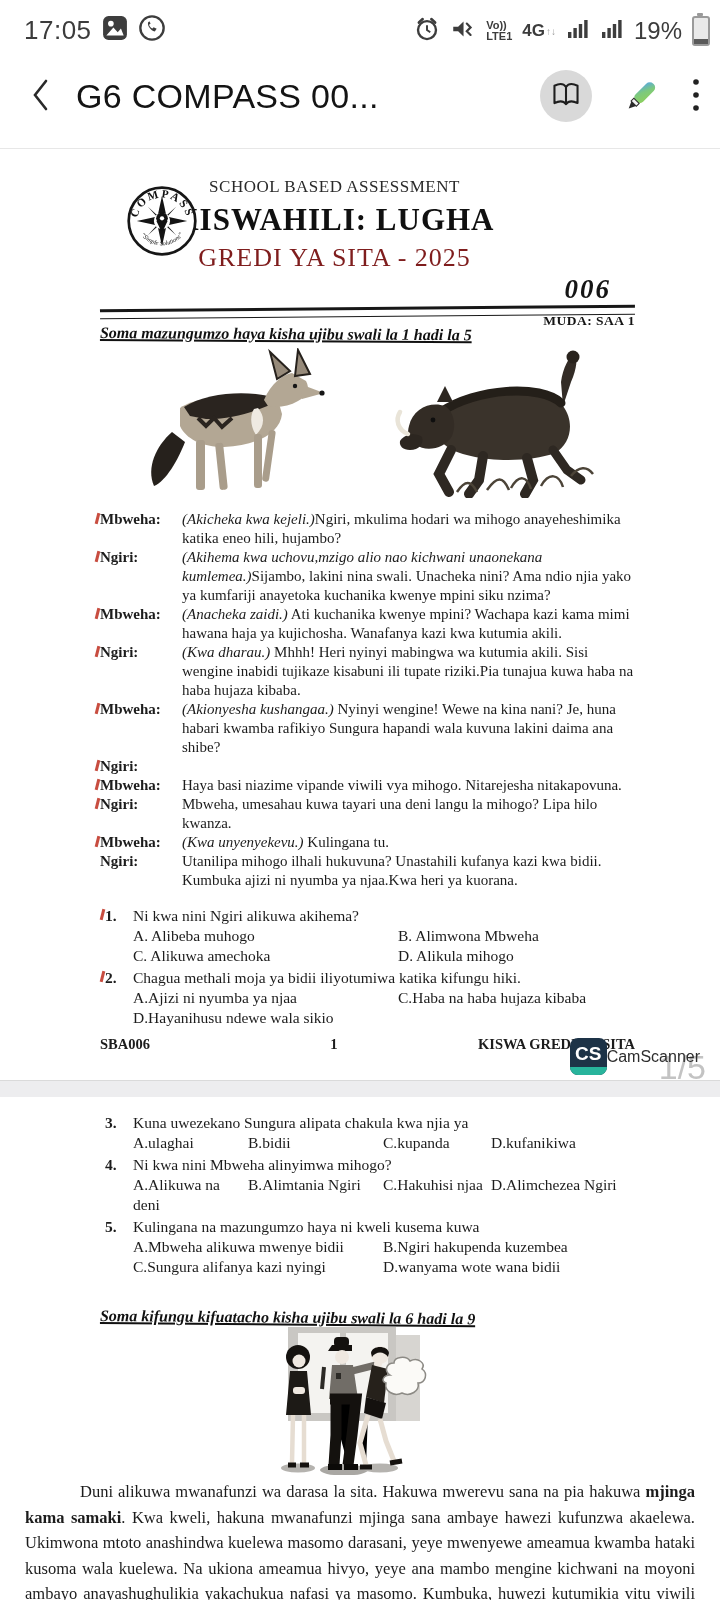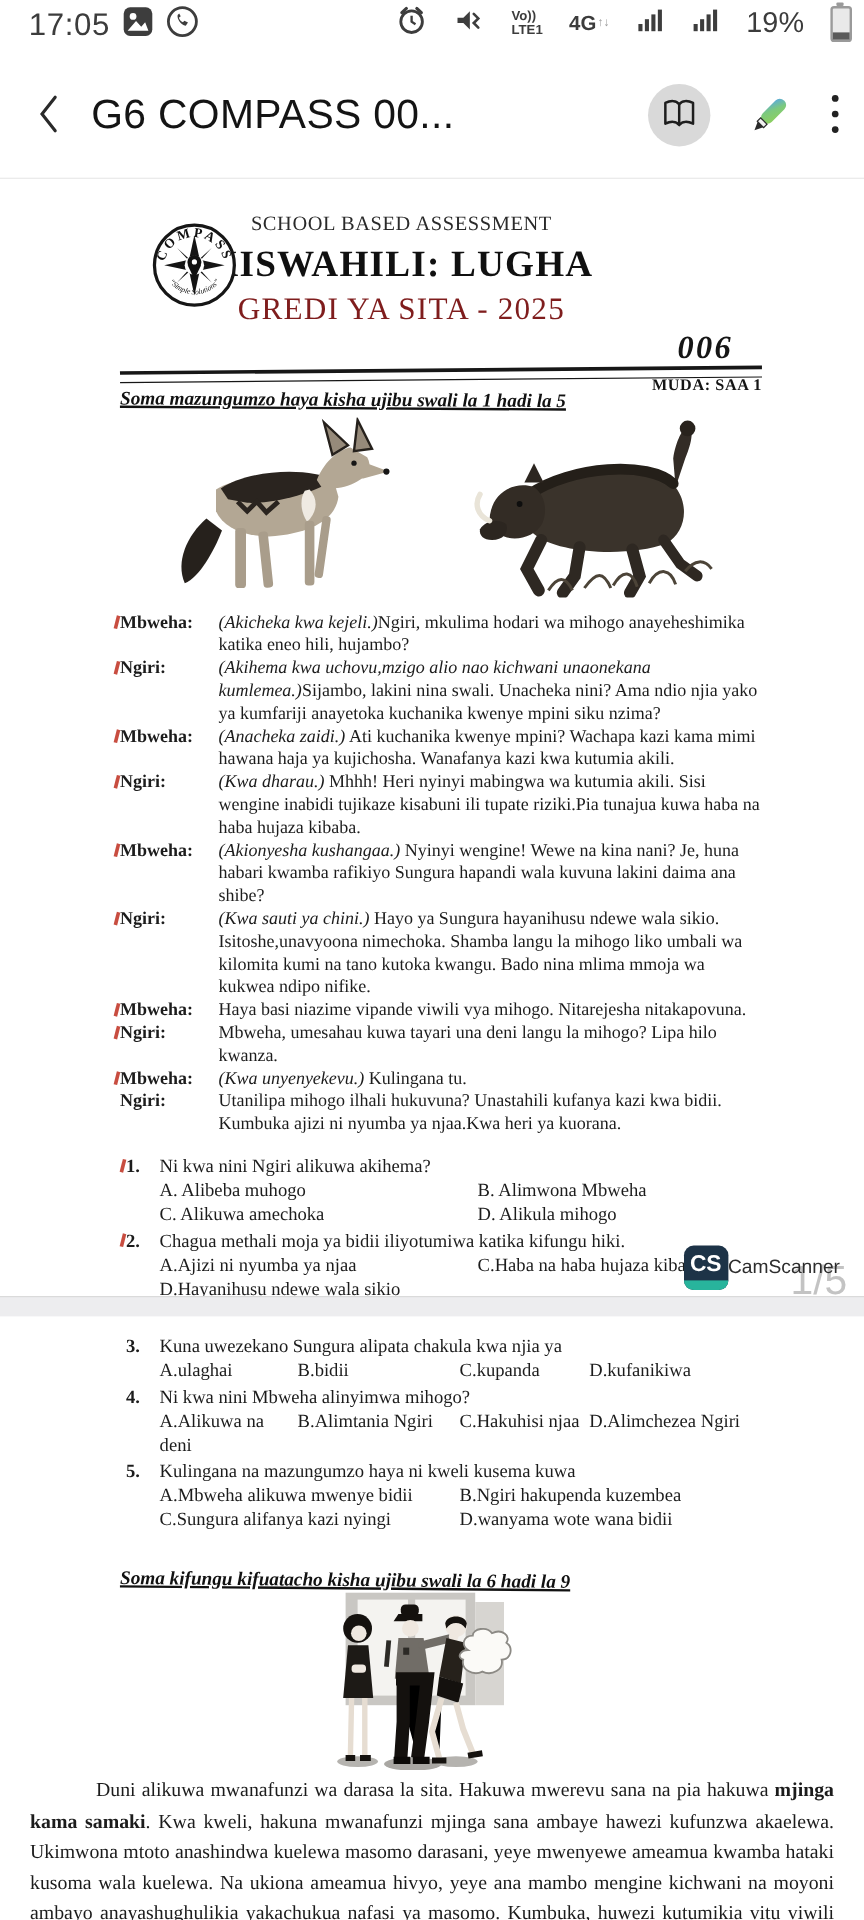--- a/index.html
+++ b/index.html
@@ -1,24 +1,24 @@
 <!DOCTYPE html>
 <html><head>
 <meta charset="utf-8">
 <style>
   html,body{margin:0;padding:0;background:#fff;}
   .screen{position:relative;width:720px;height:1600px;overflow:hidden;background:#fff;
     font-family:"Liberation Sans","DejaVu Sans",sans-serif;color:#222;}
 
   
   .status-bar{position:absolute;top:0;left:0;right:0;height:46px;display:flex;
-    align-items:flex-start;justify-content:space-between;padding:4px 10px 0 24px;box-sizing:border-box;}
+    align-items:flex-end;justify-content:space-between;padding:4px 10px 0 24px;box-sizing:border-box;}
   .sb-left{display:flex;align-items:center;gap:10px;}
   .sb-time{font-size:26px;color:#3c3c3c;letter-spacing:.5px;}
-  .sb-right{display:flex;align-items:center;gap:22px;}
+  .sb-right{display:flex;align-items:center;gap:10px;}
   .sb-stack{display:flex;flex-direction:column;line-height:11px;font-size:11px;
     font-weight:bold;color:#3c3c3c;}
   .sb-4g{display:flex;align-items:center;font-weight:bold;color:#3c3c3c;}
   .sb-4g .g{font-size:17px;}
   .sb-4g .arrows{font-size:10px;color:#9a9a9a;line-height:9px;display:flex;flex-direction:column;margin-left:1px;}
   .sb-batt-pct{font-size:24px;color:#3c3c3c;}
   .battery{width:14px;height:26px;border:2px solid #9a9a9a;border-radius:3px;position:relative;background:#e9e9e9;}
   .battery:before{content:"";position:absolute;top:-5px;left:3px;width:6px;height:3px;background:#9a9a9a;border-radius:1px;}
   .battery .fill{position:absolute;bottom:0;left:0;right:0;height:20%;background:#5a5a5a;}
 
@@ -297,21 +297,20 @@
         <div class="drow">
             <span class="spk redtick">Ngiri:</span>
             <span class="dtxt"><i class="stage">(Kwa dharau.)</i><span> Mhhh! Heri nyinyi mabingwa wa kutumia akili. Sisi wengine inabidi tujikaze kisabuni ili tupate riziki.Pia tunajua kuwa haba na haba hujaza kibaba.</span></span>
           </div>
         <div class="drow">
             <span class="spk redtick">Mbweha:</span>
             <span class="dtxt"><i class="stage">(Akionyesha kushangaa.)</i><span> Nyinyi wengine! Wewe na kina nani? Je, huna habari kwamba rafikiyo Sungura hapandi wala kuvuna lakini daima ana shibe?</span></span>
           </div>
         <div class="drow">
             <span class="spk redtick">Ngiri:</span>
-            <span class="dtxt"><i class="stage">(Kwa sauti ya chini.)</i><span> Hayo ya Sungura hayanihusu ndewe wala sikio. Isitoshe,unavyoona nimechoka. Shamba langu la mihogo liko umbali wa kilomita kumi na tano kutoka kwangu. Bado nina mlima mmoja wa kukwea ndipo nifike.</span></span>
           </div>
         <div class="drow">
             <span class="spk redtick">Mbweha:</span>
             <span class="dtxt"><i class="stage"></i><span>Haya basi niazime vipande viwili vya mihogo. Nitarejesha nitakapovuna.</span></span>
           </div>
         <div class="drow">
             <span class="spk redtick">Ngiri:</span>
             <span class="dtxt"><i class="stage"></i><span>Mbweha, umesahau kuwa tayari una deni langu la mihogo? Lipa hilo kwanza.</span></span>
           </div>
         <div class="drow">

